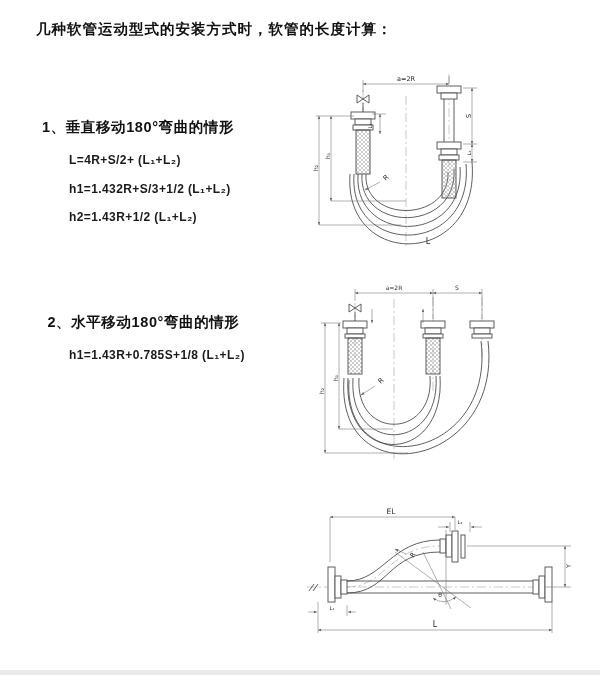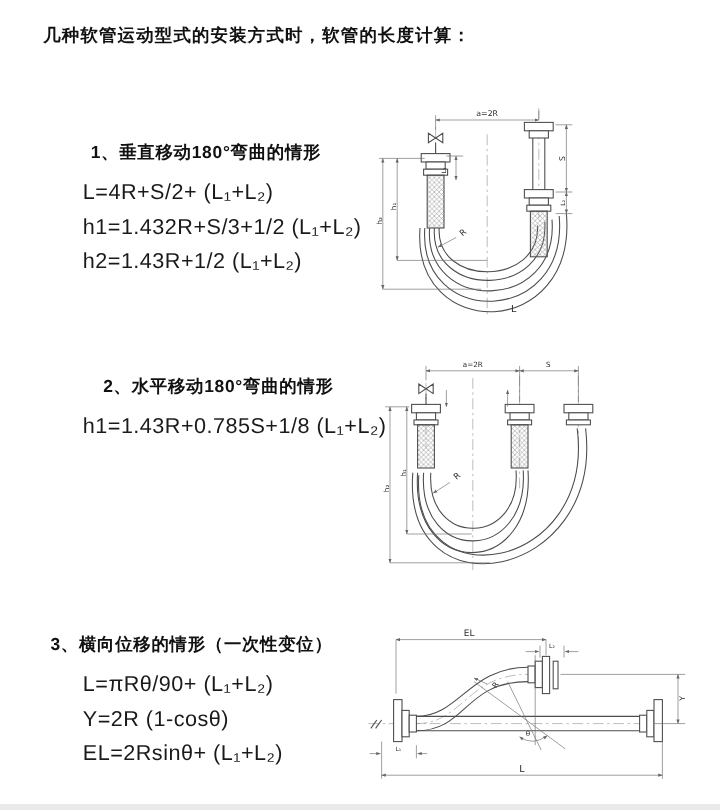--- a/index.html
+++ b/index.html
@@ -10,22 +10,22 @@
   #page-bottom-edge{position:absolute;left:0;bottom:0;width:600px;height:5px;background:#e9e9e9;}
   .page-title{
     position:absolute;left:36px;top:20px;font-size:14.5px;font-weight:600;
     letter-spacing:1px;color:#111;
   }
   .section{position:absolute;left:42px;}
   #sec1{top:102px;}
   #sec2{top:297px;}
   #sec3{top:512px;}
   .heading{font-size:14.5px;font-weight:700;color:#111;letter-spacing:0.6px;margin:16px 0 9px 0;text-align:center;}
-  .formula{font-size:18px;color:#1a1a1a;margin-left:27px;line-height:28.5px;letter-spacing:0.4px;white-space:pre;}
-  .diagram{position:absolute;margin-top:16px;}
+  .formula{font-size:12px;color:#1a1a1a;margin-left:27px;line-height:28.5px;letter-spacing:0.4px;white-space:pre;font-weight:bold;}
+  .diagram{position:absolute;}
   #dia1{left:306px;top:68px;width:287px;height:187px;}
   #dia2{left:313px;top:283px;width:282px;height:182px;}
   #dia3{left:303px;top:502px;width:297px;height:147px;}
   svg{display:block;}
   svg text{fill:#2b2b2b;font-family:"DejaVu Sans","Liberation Sans",sans-serif;}
   .g{stroke:#4d4d4d;stroke-width:0.9;fill:none;}
   .gf{stroke:#4d4d4d;stroke-width:0.9;fill:#ffffff;}
   .d{stroke:#6e6e6e;stroke-width:0.55;fill:none;}
   .cl{stroke:#909090;stroke-width:0.5;stroke-dasharray:9 3 2 3;fill:none;}
 </style>
@@ -41,26 +41,20 @@
     <div class="formula">L=4R+S/2+ (L₁+L₂)</div>
     <div class="formula">h1=1.432R+S/3+1/2 (L₁+L₂)</div>
     <div class="formula">h2=1.43R+1/2 (L₁+L₂)</div>
   </div>
 
   <div class="section" id="sec2">
     <div class="heading">2、水平移动180°弯曲的情形</div>
     <div class="formula">h1=1.43R+0.785S+1/8 (L₁+L₂)</div>
   </div>
 
-  <div class="section" id="sec3">
-    <div class="heading">3、横向位移的情形（一次性变位）</div>
-    <div class="formula">L=πRθ/90+ (L₁+L₂)</div>
-    <div class="formula">Y=2R (1-cosθ)</div>
-    <div class="formula">EL=2Rsinθ+ (L₁+L₂)</div>
-  </div>
 
   <div class="diagram" id="dia1">
   <svg width="287" height="187" viewBox="0 0 287 187">
     <defs>
       <marker id="arr1" viewBox="0 0 10 10" refX="9" refY="5" markerWidth="7" markerHeight="7" orient="auto-start-reverse">
         <path d="M0,1.5 L9.5,5 L0,8.5 z" fill="#666"></path>
       </marker>
       <pattern id="braid1" width="4" height="4" patternUnits="userSpaceOnUse">
         <path d="M0,4 L4,0 M0,0 L4,4" stroke="#9a9a9a" stroke-width="0.5"></path>
       </pattern>

